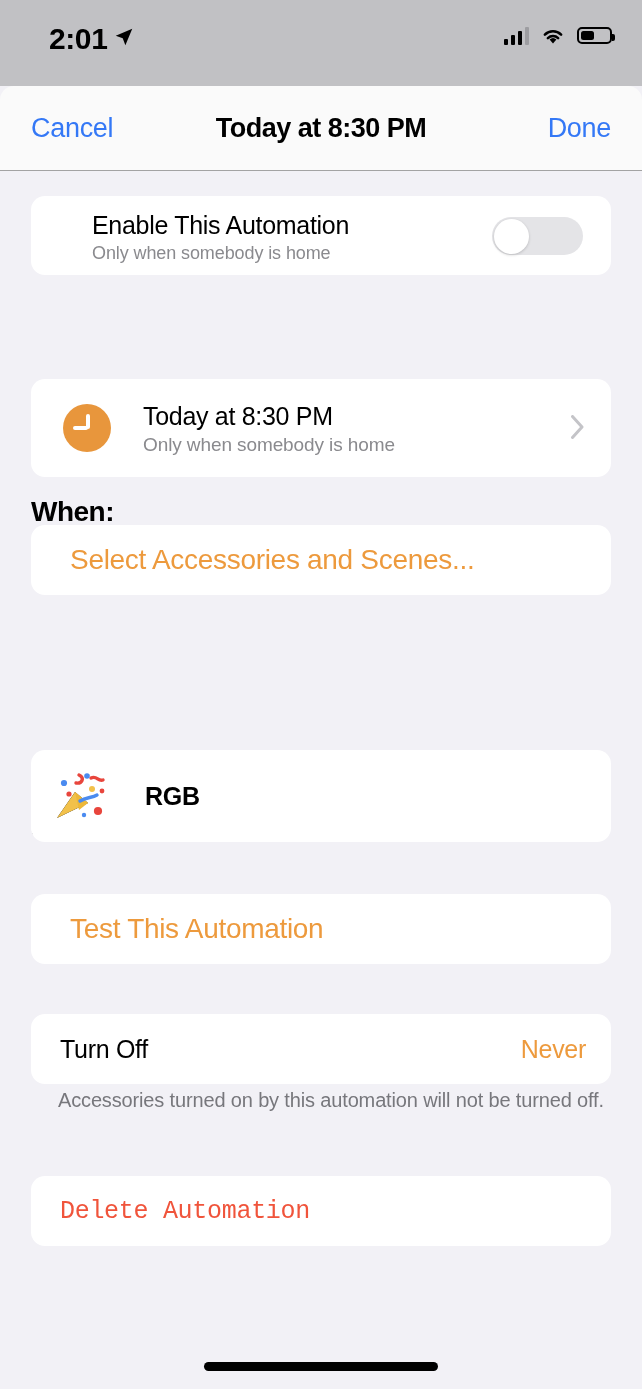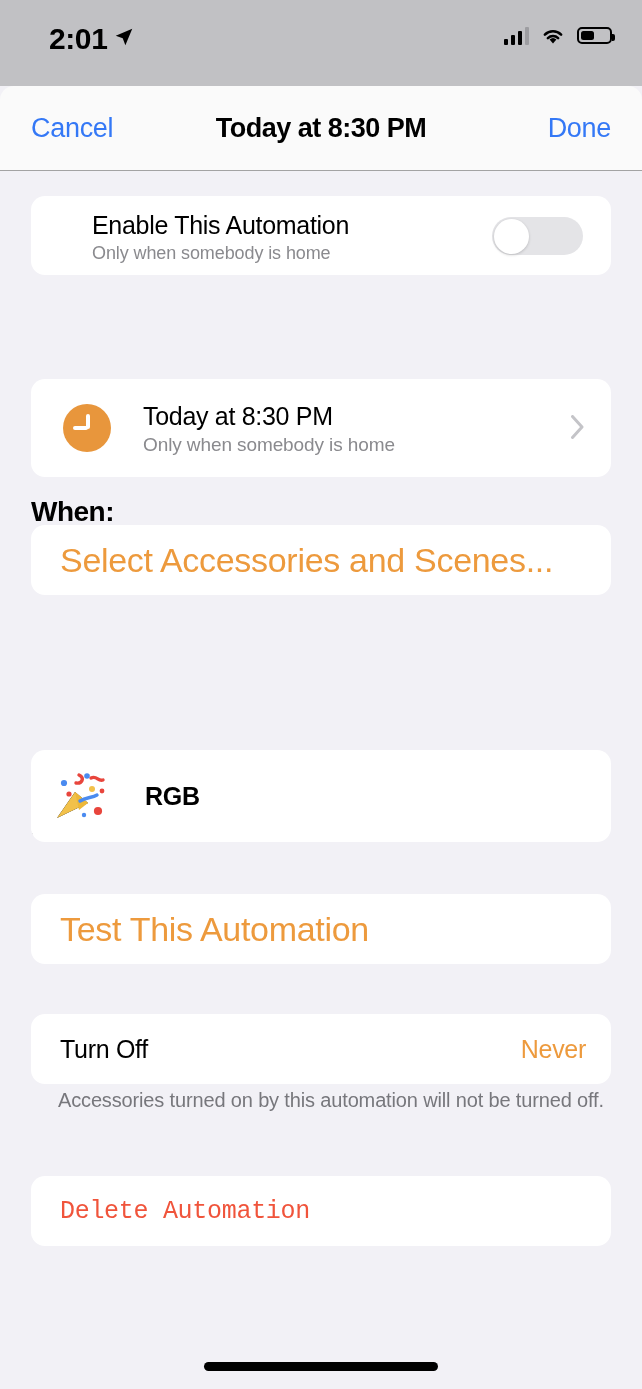--- a/index.html
+++ b/index.html
@@ -77,21 +77,21 @@
     background:#E8963C; border-radius:50%; }
   .clock .hand-v { position:absolute; left:22.5px; top:10px; width:4px; height:15px; background:#fff; border-radius:2px; }
   .clock .hand-h { position:absolute; left:10px; top:22px; width:15px; height:4px; background:#fff; border-radius:2px; }
   .trig-text { position:absolute; left:112px; top:22px; }
   .trig-title { font-size:25px; color:#000; letter-spacing:-0.3px; line-height:31px; }
   .trig-sub { font-size:19px; color:#8A8A8E; letter-spacing:-0.1px; margin-top:2px; }
   .chev { position:absolute; right:27px; top:36px; width:13px; height:24px; }
 
   
   .card-select { top:354px; height:70px; display:flex; align-items:center; }
-  .link-orange { font-size:34px; color:#ED9A3D; letter-spacing:-0.3px; padding-left:29px; }
+  .link-orange { font-size:28px; color:#ED9A3D; letter-spacing:-0.3px; padding-left:39px; }
 
   
   .card-scene { top:579px; height:92px; display:flex; align-items:center; }
   .emoji { position:absolute; left:23px; top:20px; width:56px; height:52px; }
   .scene-name { position:absolute; left:114px; font-size:25px; font-weight:700; color:#000; letter-spacing:-0.3px; }
 
   
   .card-test { top:723px; height:70px; display:flex; align-items:center; }
 
   

